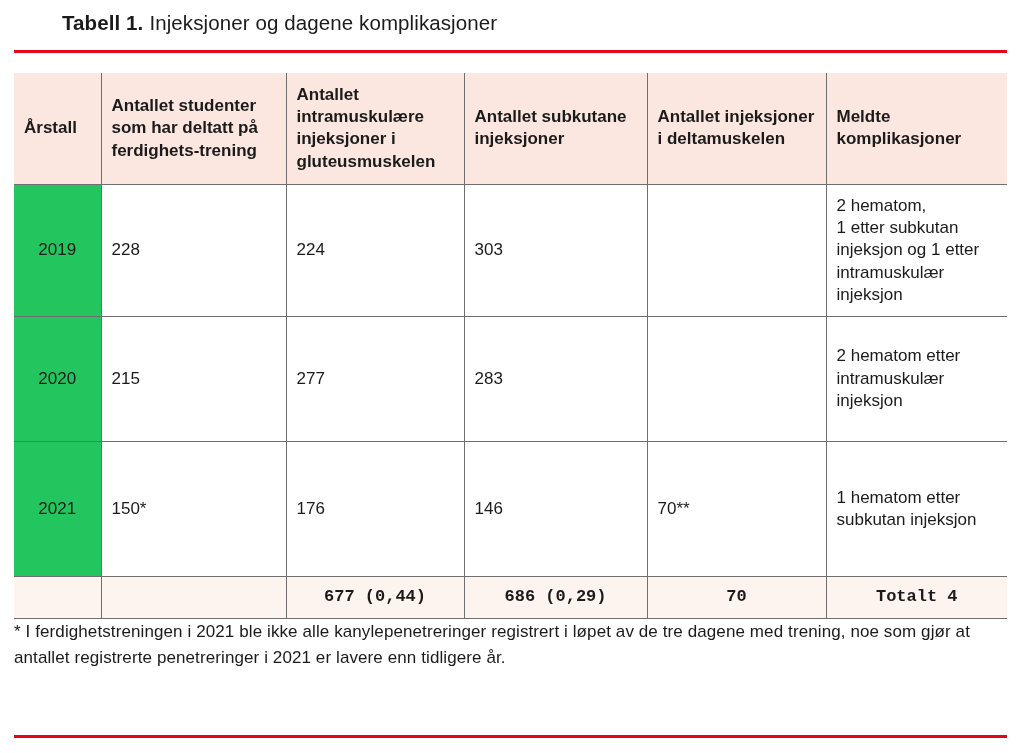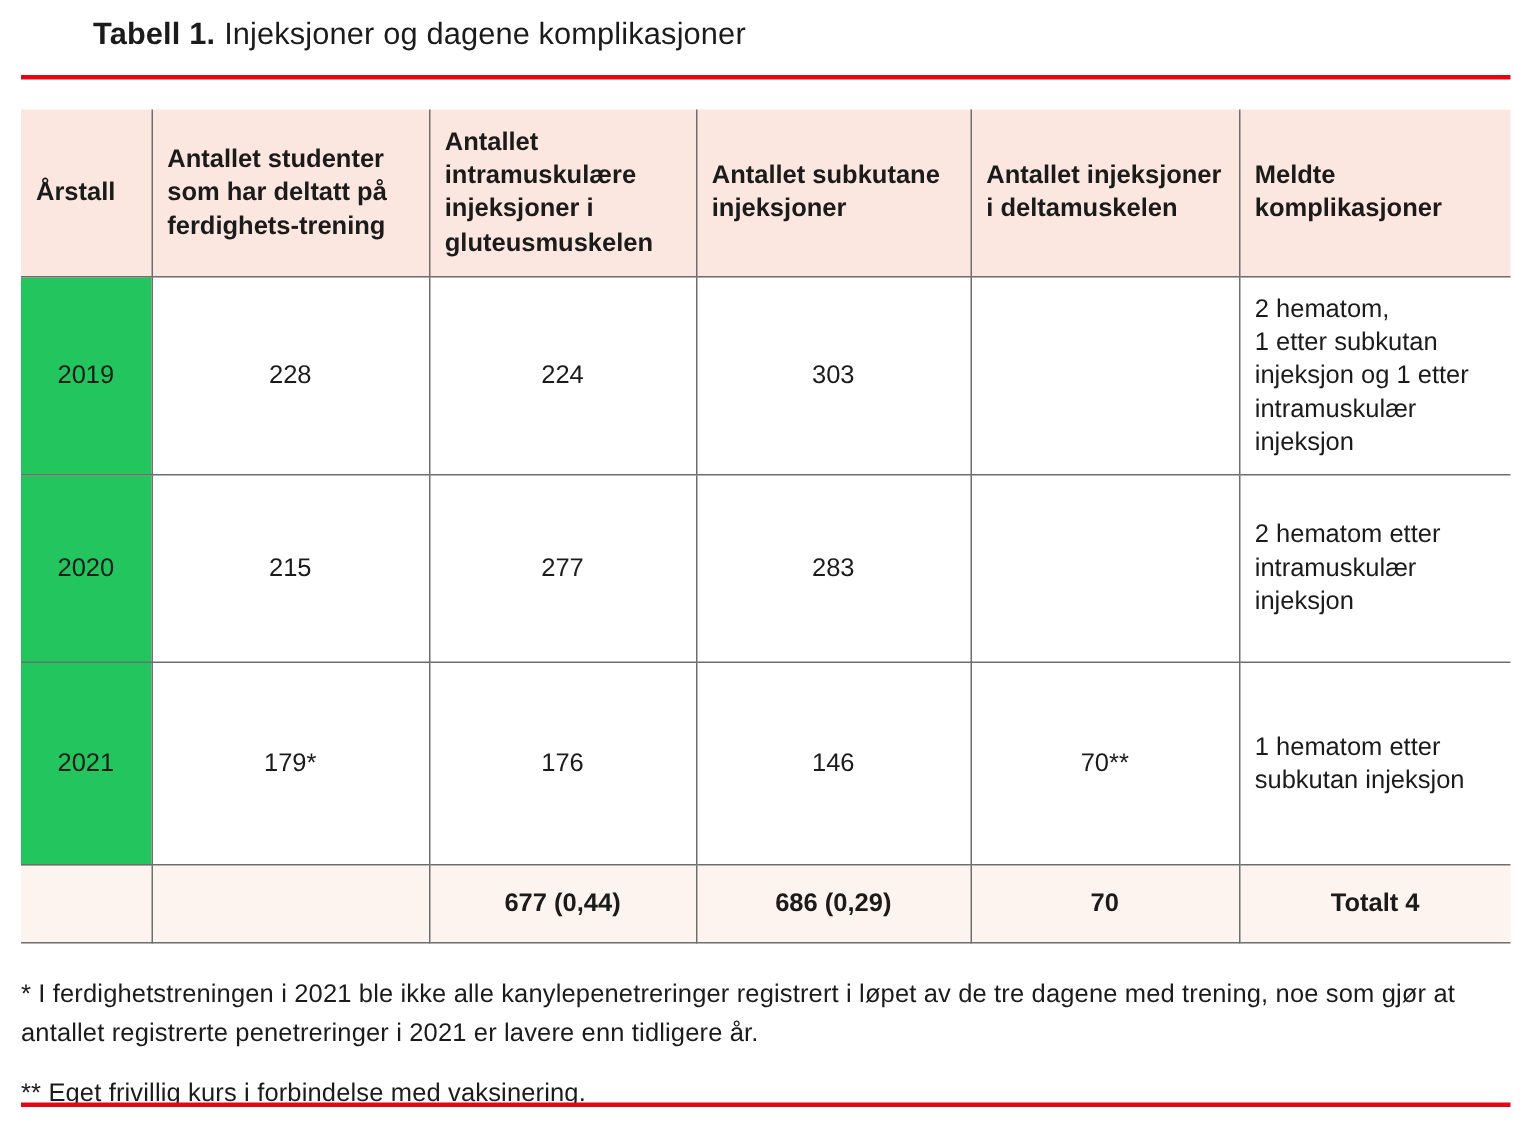--- a/index.html
+++ b/index.html
@@ -67,44 +67,45 @@
     background: #fbe7df;
     font-weight: 700;
     text-align: left;
     height: 112px;
   }
   .data-table td.year-cell {
     background: #22c55e;
     text-align: center;
   }
   .data-table td.num-cell {
-    text-align: center;
+    text-align: left;
   }
   .data-table td.compl-cell {
     text-align: left;
     white-space: pre-line;
     margin-top: 12px;
   }
   .row-2019 td { height: 132px; }
   .row-2020 td { height: 125px; }
   .row-2021 td { height: 135px; }
   .totals-row td {
     background: #fdf4f0;
     font-weight: 700;
     text-align: center;
-    height: 52px;
+    height: 42px;
     padding: 6px 0;
+    font-family: Liberation Mono, monospace;
   }
   .footnote {
     margin: 0;
     font-size: 17px;
     line-height: 1.5;
     letter-spacing: 0.1px;
   }
-  .footnote-1 { margin-top: 21px; }
+  .footnote-1 { }
   .footnote-2 { margin-top: 15px; }
 </style>
 </head>
 <body>
 
 <div class="page">
 
   <h1 class="title"><span class="title-bold">Tabell 1.</span><span>Injeksjoner og dagene komplikasjoner</span></h1>
 
   <div class="rule rule-top"></div>
@@ -141,35 +142,34 @@
       <tr class="row-2020">
         <td class="year-cell">2020</td>
         <td class="num-cell">215</td>
         <td class="num-cell">277</td>
         <td class="num-cell">283</td>
         <td class="num-cell"></td>
         <td class="compl-cell">2 hematom etter intramuskulær injeksjon</td>
       </tr>
       <tr class="row-2021">
         <td class="year-cell">2021</td>
-        <td class="num-cell">179*</td>
+        <td class="num-cell">150*</td>
         <td class="num-cell">176</td>
         <td class="num-cell">146</td>
         <td class="num-cell">70**</td>
         <td class="compl-cell">1 hematom etter subkutan injeksjon</td>
       </tr>
       <tr class="totals-row">
         <td></td>
         <td></td>
         <td>677 (0,44)</td>
         <td>686 (0,29)</td>
         <td>70</td>
         <td>Totalt 4</td>
       </tr>
     </tbody>
   </table>
 
   <p class="footnote footnote-1">* I ferdighetstreningen i 2021 ble ikke alle kanylepenetreringer registrert i løpet av de tre dagene med trening, noe som gjør at antallet registrerte penetreringer i 2021 er lavere enn tidligere år.</p>
-  <p class="footnote footnote-2">** Eget frivillig kurs i forbindelse med vaksinering.</p>
 
   <div class="rule rule-bottom"></div>
 
 </div>
 
 </body></html>

